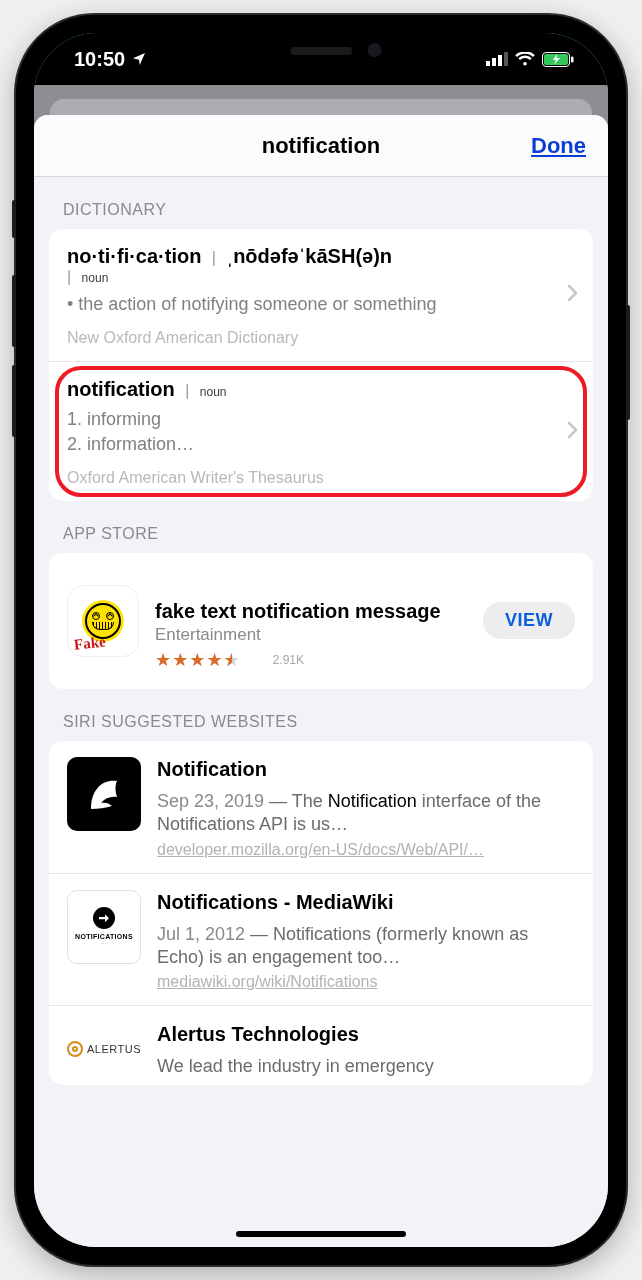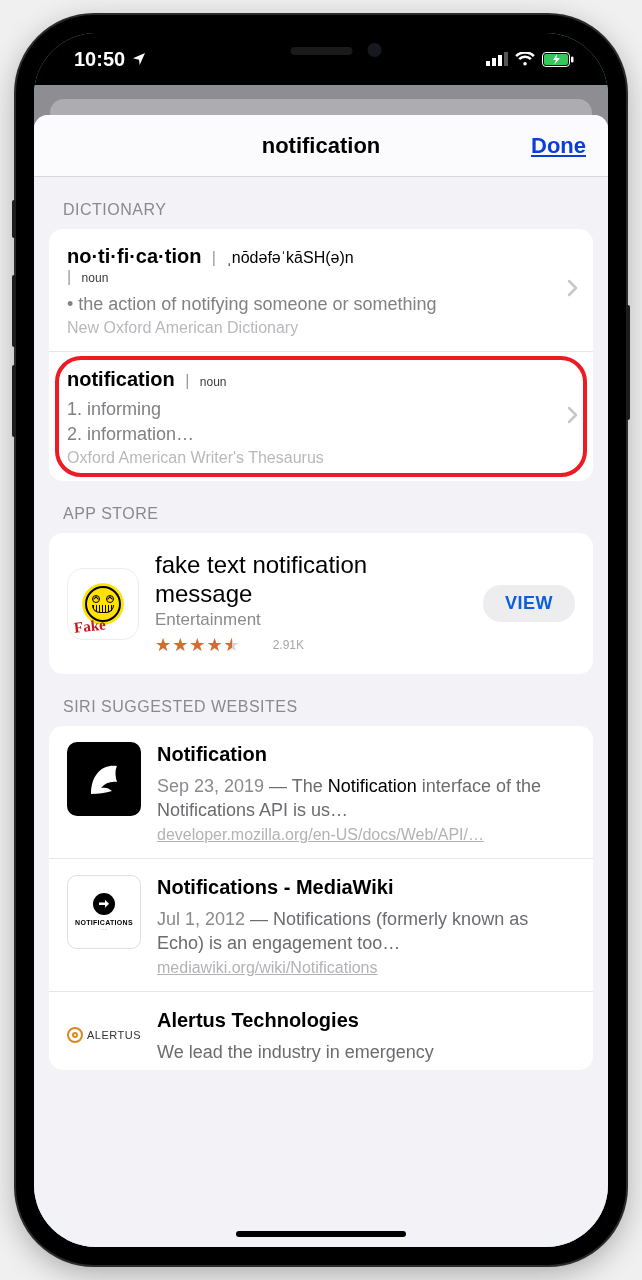--- a/index.html
+++ b/index.html
@@ -145,24 +145,24 @@
     position: relative;
   }
   .cell + .cell { border-top: 1px solid #e5e5ea; }
   .chev {
     position: absolute;
     right: 14px; top: 50%; transform: translateY(-50%);
   }
 
   .def-word { font-size: 20px; font-weight: 700; color: #000; }
   .def-sep { color: #9a9a9e; font-weight: 400; margin: 0 6px; }
-  .def-pron { font-size: 16px; color: #000; font-weight: 400; margin-top: 8px; }
+  .def-pron { font-size: 20px; color: #000; font-weight: 700; margin-top: 8px; }
   .def-pos { font-size: 12px; color: #3c3c3e; font-weight: 400; }
   .def-body { font-size: 18px; color: #808085; margin-top: 6px; line-height: 1.35; }
-  .def-src { font-size: 16px; color: #b8b8bd; margin-top: 3px; }
+  .def-src { font-size: 16px; color: #b8b8bd; margin-top: 13px; }
 
   .highlight-ring {
     position: absolute;
     left: 6px; right: 6px; top: 4px; bottom: 4px;
     border: 4px solid #ed1c24;
     border-radius: 26px;
     pointer-events: none;
   }
 
   .app-row {
@@ -191,21 +191,21 @@
   .app-icon-eyes { display: flex; gap: 6px; }
   .app-icon-eyes span { width: 8px; height: 8px; border: 1.5px solid #000; border-radius: 50%; position: relative; }
   .app-icon-eyes span::after { content:""; position:absolute; inset:1px; border-top:1.5px solid #000; border-left:1.5px solid #000; transform:rotate(45deg); }
   .app-icon-mouth { width: 22px; height: 8px; border: 1.5px solid #000; border-top: none; border-radius: 0 0 12px 12px; margin-top: 2px; background: repeating-linear-gradient(90deg,#000 0 1.5px, transparent 1.5px 3px); }
   .app-icon-fake {
     position: absolute; bottom: 4px; left: 6px;
     font-family: cursive; font-weight: 700; font-size: 15px;
     color: #c41518; transform: rotate(-6deg);
   }
   .app-meta { flex: 1; min-width: 0; }
-  .app-title { font-size: 24px; font-weight: 400; color: #000; line-height: 1.2; }
+  .app-title { font-size: 20px; font-weight: 700; color: #000; line-height: 1.2; margin-top: 28px; }
   .app-cat { font-size: 17px; color: #8a8a8e; margin-top: 2px; }
   .app-stars { display: flex; align-items: center; gap: 8px; margin-top: 4px; }
   .stars { color: #d96b2b; font-size: 18px; letter-spacing: 1px; position: relative; display:inline-block; }
   .stars-bg { color:#d3d3d6; }
   .stars-fg { position:absolute; left:0; top:0; white-space:nowrap; overflow:hidden; width:90%; }
   .app-count { font-size: 12px; color: #a6a6ab; margin-left: 24px; }
   .view-btn {
     background: #ededf0; color: #0a5fdc;
     font-weight: 700; font-size: 18px; letter-spacing: .5px;
     padding: 8px 22px; border-radius: 18px; border: none;

